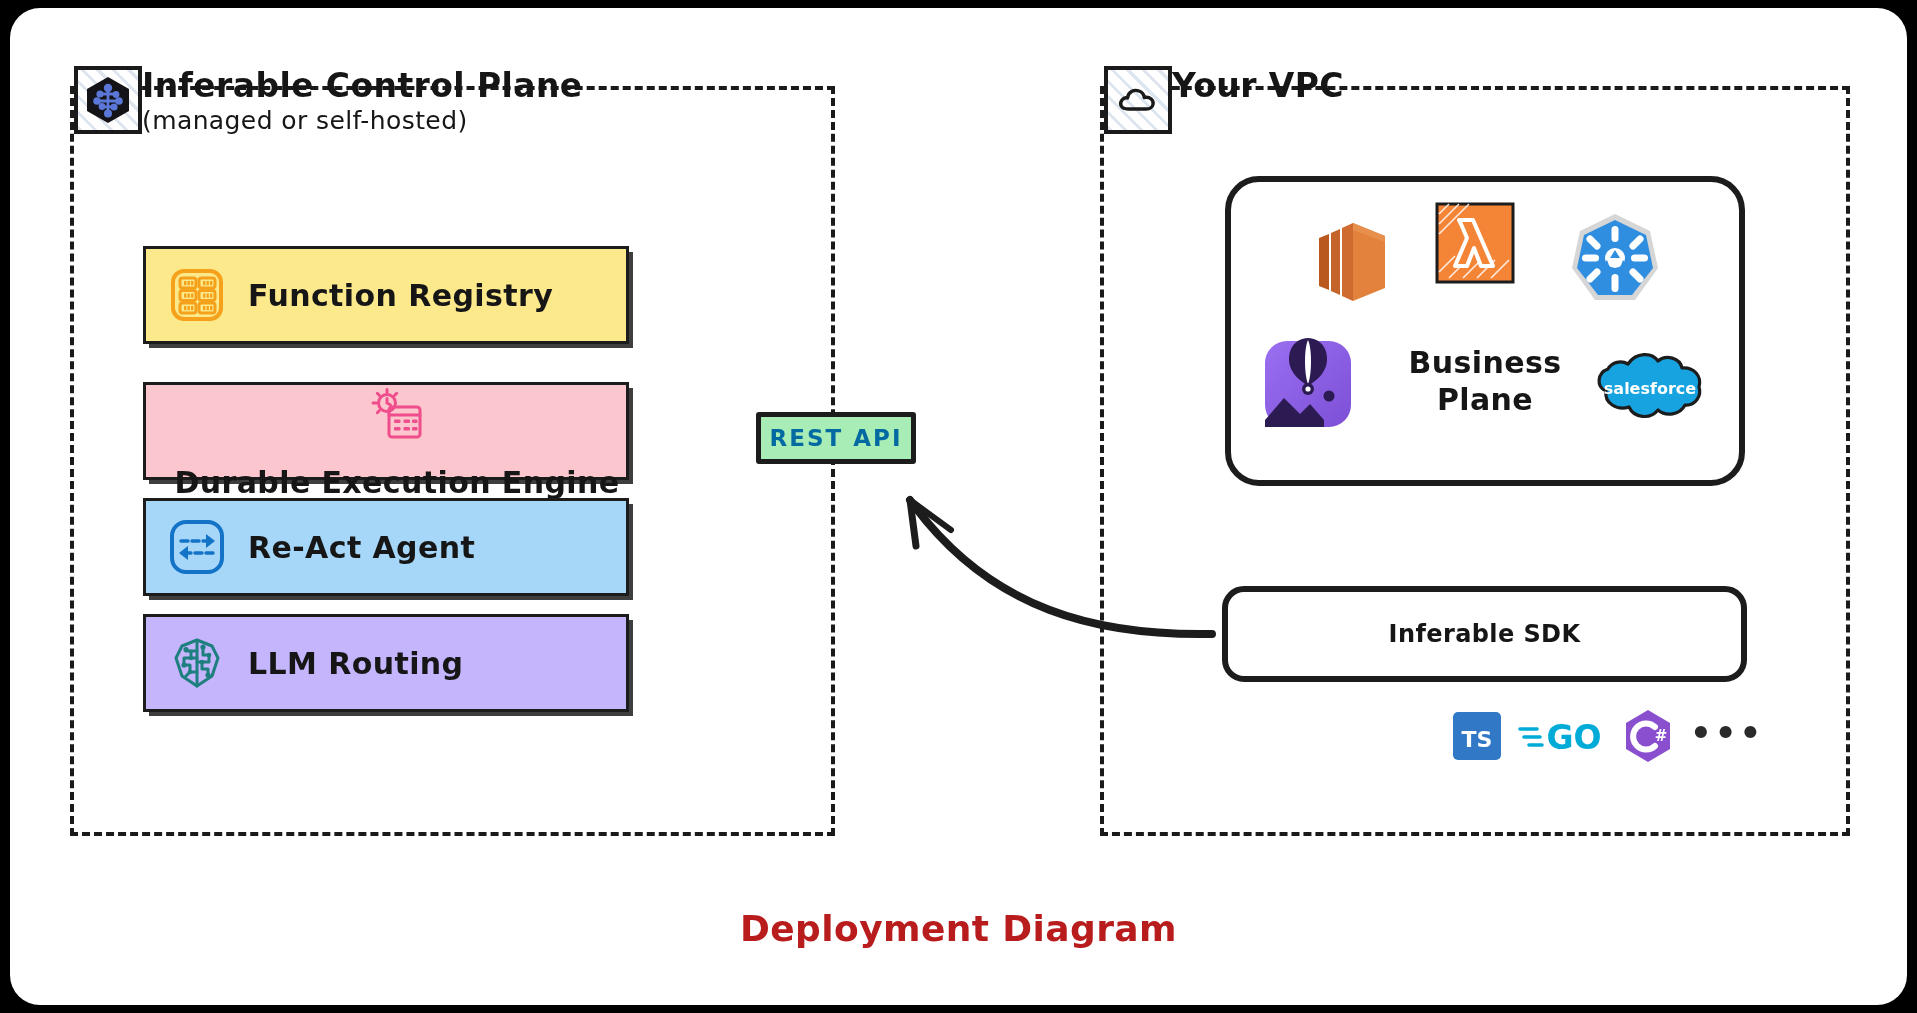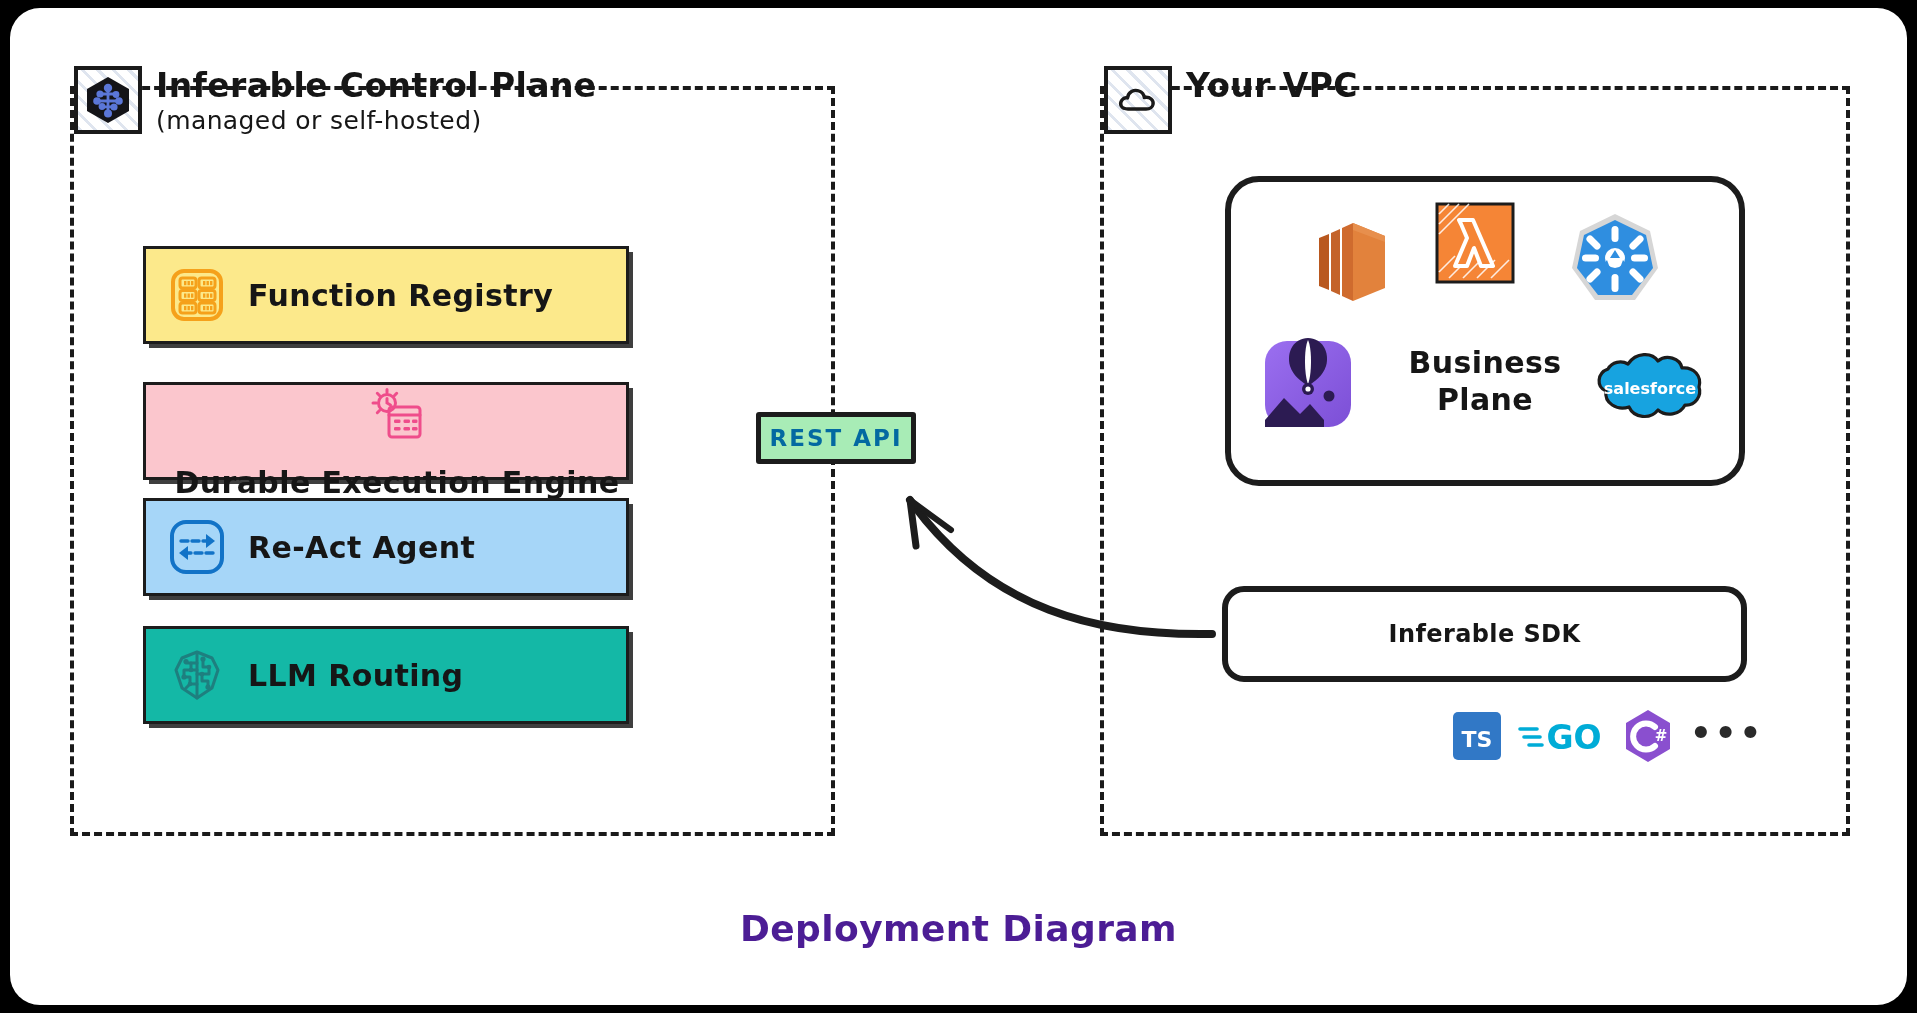--- a/index.html
+++ b/index.html
@@ -34,21 +34,21 @@
     border: 4px dashed #1a1a1a;
     background: transparent;
   }
   #zone-control { left: 60px; top: 78px; width: 765px; height: 750px; }
   #zone-vpc     { left: 1090px; top: 78px; width: 750px; height: 750px; }
 
   .zone-head {
     position: absolute;
     display: flex;
     align-items: flex-start;
-    gap: 14px;
+    gap: 0;
   }
   #head-control { left: 64px; top: 58px; }
   #head-vpc     { left: 1094px; top: 58px; }
 
   .zone-icon {
     width: 68px; height: 68px;
     border: 4px solid #1a1a1a;
     background:
       repeating-linear-gradient(45deg, #dfe5ef 0 3px, #ffffff 3px 11px),
       repeating-linear-gradient(-45deg, #dfe5ef 0 3px, #ffffff 3px 11px);
@@ -80,21 +80,21 @@
   }
   .bar-label {
     font-size: 30px; font-weight: 600; color: #161616;
     white-space: nowrap;
   }
   .bar-icon { flex: 0 0 auto; width: 58px; height: 58px; }
 
   #bar-registry { top: 238px; background: #fce98b; }
   #bar-durable  { top: 374px; background: #fbc6cd; flex-direction: column; }
   #bar-react    { top: 490px; background: #a6d6f8; }
-  #bar-llm      { top: 606px; background: #14b8a6; margin-top: 12px; }
+  #bar-llm      { top: 606px; background: #c4b5fd; }
 
   
   #rest-api {
     position: absolute;
     left: 746px; top: 404px;
     width: 160px; height: 52px;
     background: #a8ecb6;
     border: 5px solid #1c1c1c;
     border-radius: 3px;
     display: flex; align-items: center; justify-content: center;
@@ -139,21 +139,21 @@
   .lang-ellipsis {
     font-size: 34px; font-weight: 700; color: #2a2a2a;
     letter-spacing: 3px; line-height: 1; padding-bottom: 10px;
   }
 
   
   #caption {
     position: absolute;
     left: 0; right: 0; top: 900px;
     text-align: center;
-    font-size: 36px; font-weight: 600; color: #4c1d95;
+    font-size: 36px; font-weight: 600; color: #b91c1c;
   }
 
   
   #arrow-layer {
     position: absolute; left: 0; top: 0;
     width: 1897px; height: 997px;
     pointer-events: none;
   }
 </style>
 </head>

